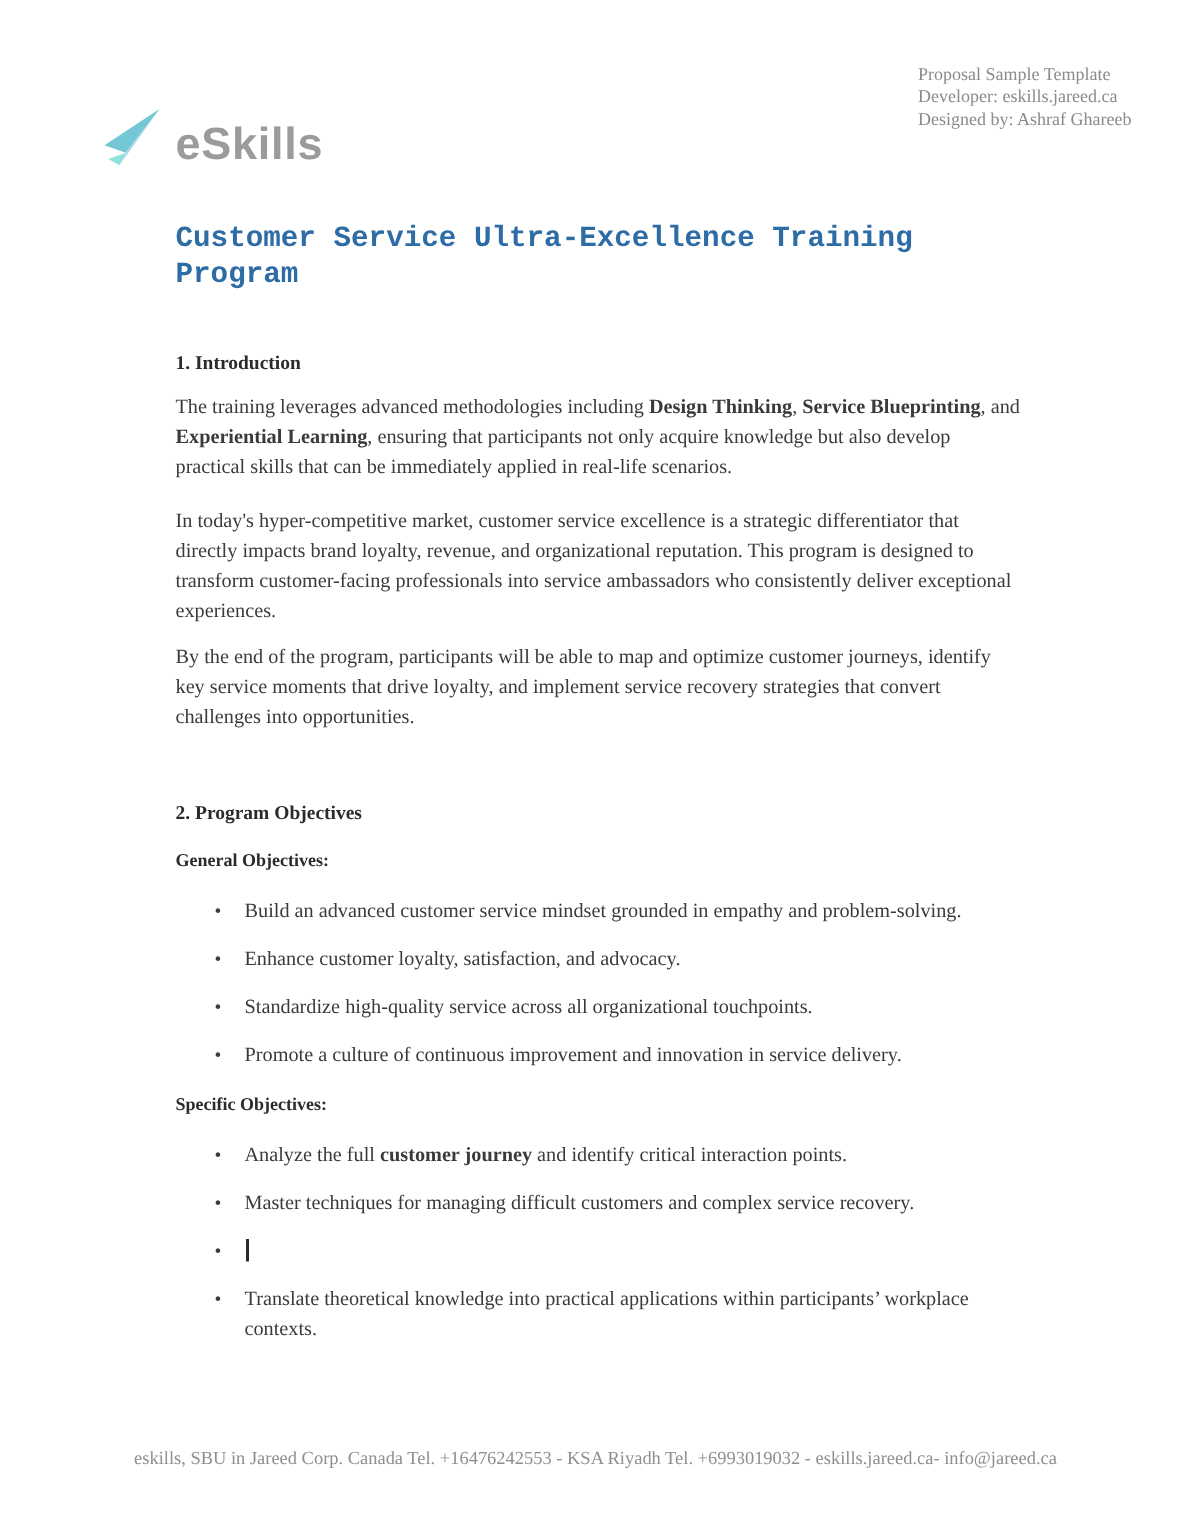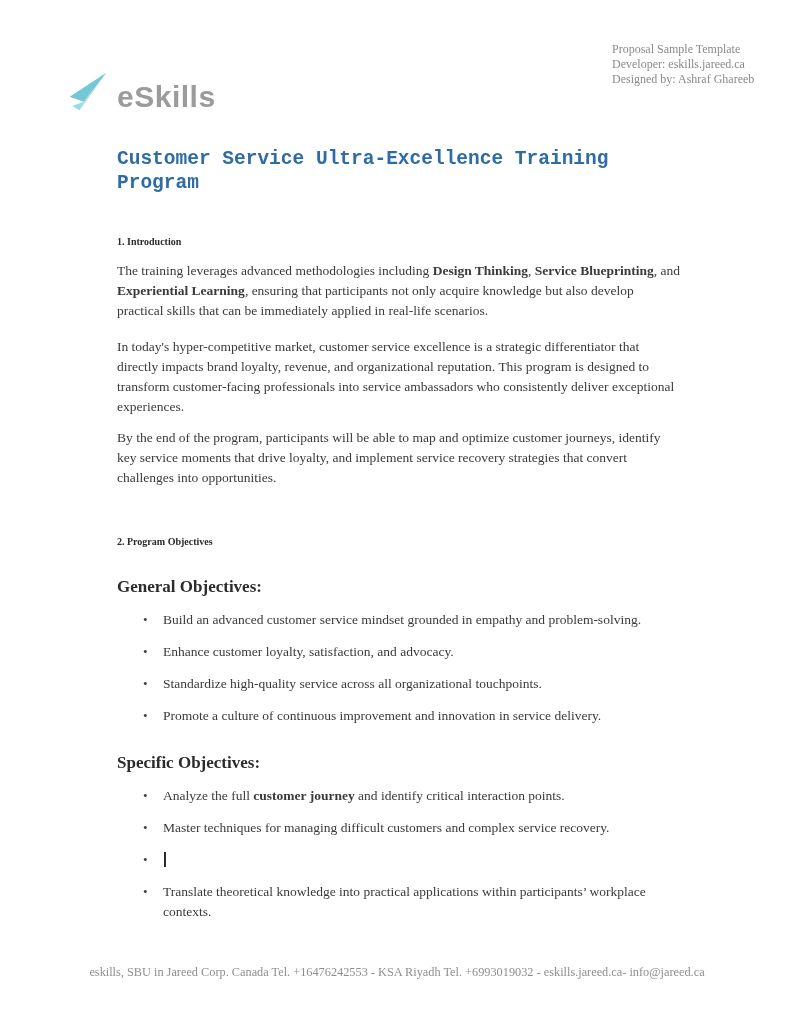--- a/index.html
+++ b/index.html
@@ -58,33 +58,33 @@
     width: 565px;
   }
   .doc-title {
     font-family: Liberation Mono, monospace;
     font-weight: bold;
     font-size: 19.5px;
     line-height: 24px;
     color: var(--title-color);
   }
   .section-heading {
-    font-size: 10px;
+    font-size: 13px;
     font-weight: bold;
     line-height: 17px;
     color: #2b2b2b;
   }
   .section-heading.intro { margin-top: 38px; }
   .section-heading.objectives { margin-top: 45px; }
   .sub-heading {
-    font-size: 17px;
+    font-size: 12px;
     font-weight: bold;
     line-height: 17px;
     color: #2b2b2b;
-    margin-top: 28px;
+    margin-top: 15px;
   }
   .doc-para {
     font-size: 13.5px;
     line-height: 20px;
     margin-top: 11px;
   }
   .doc-para.first { margin-top: 16px; }
   .bullet-list {
     list-style: none;
     margin-top: 15px;

